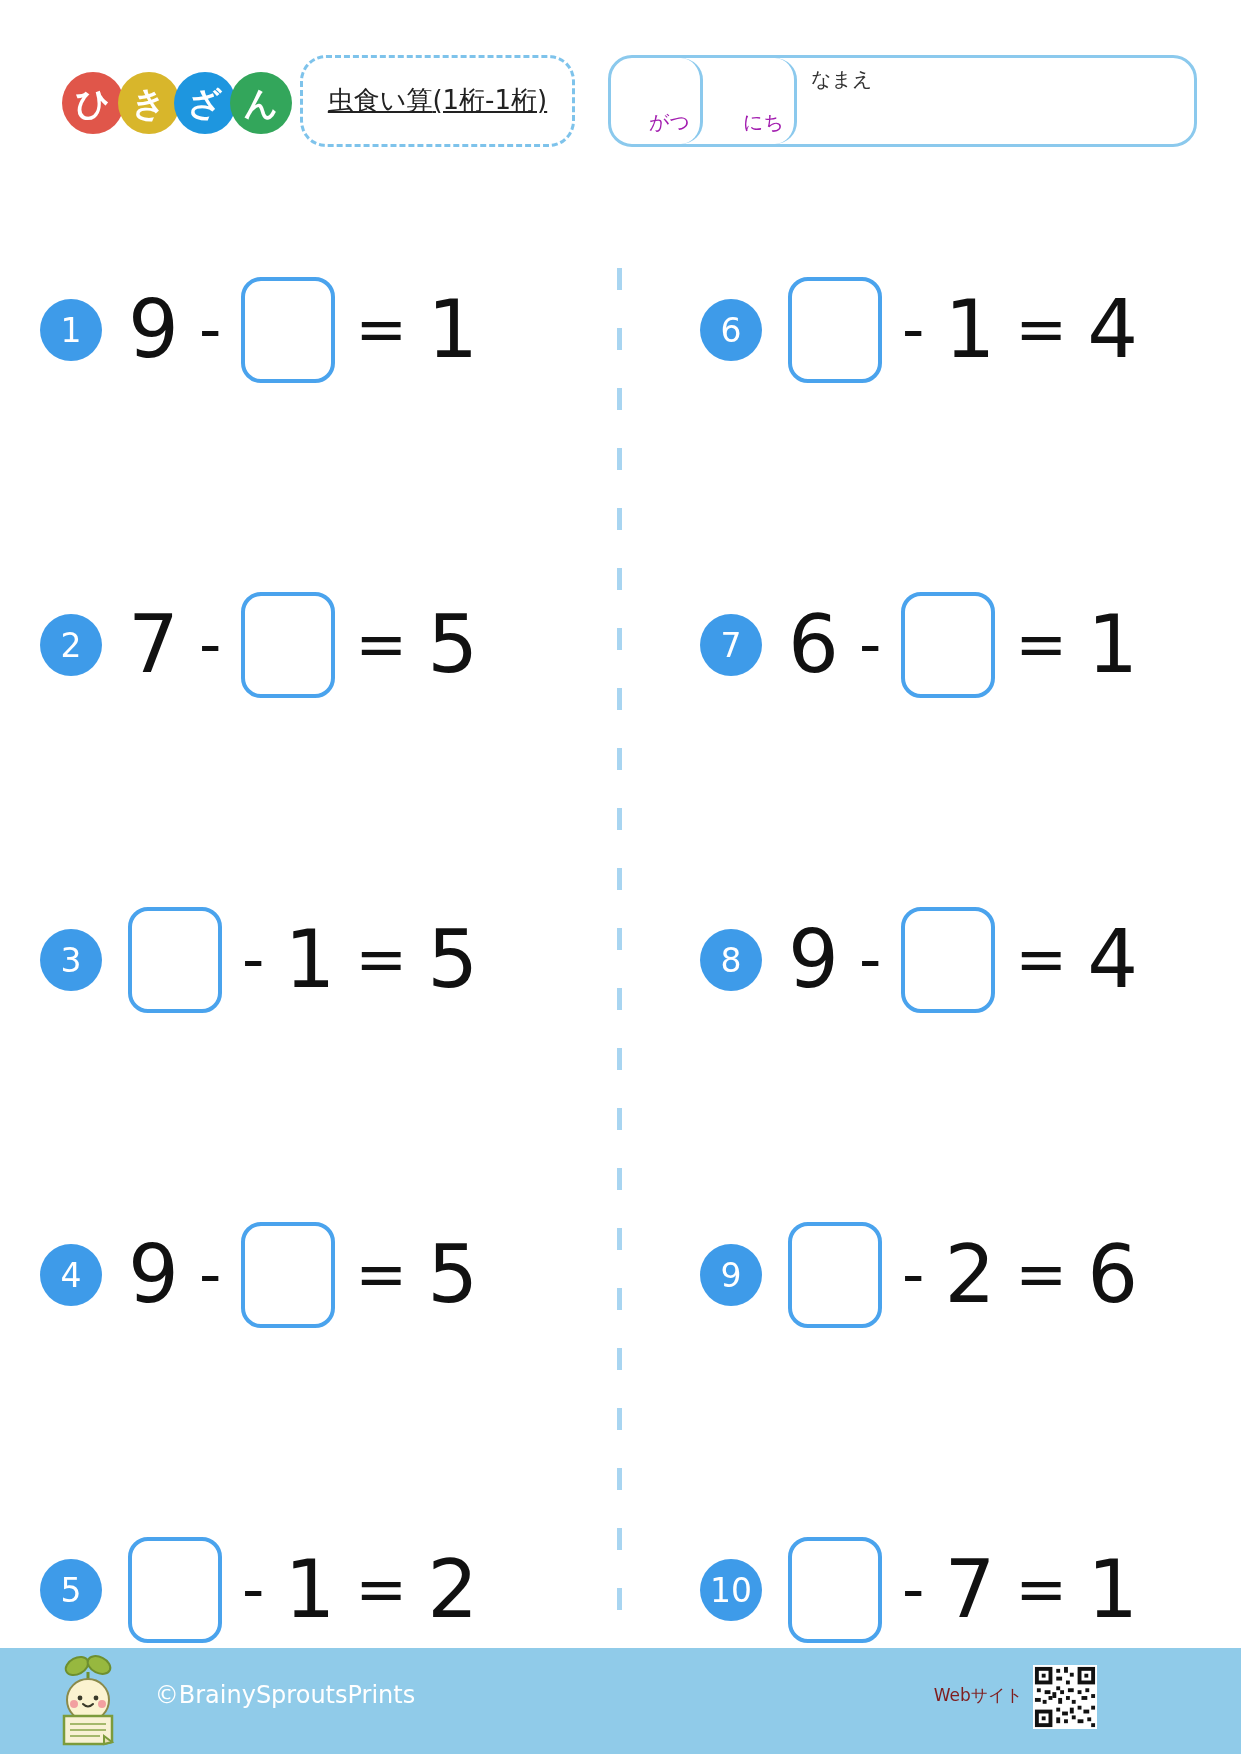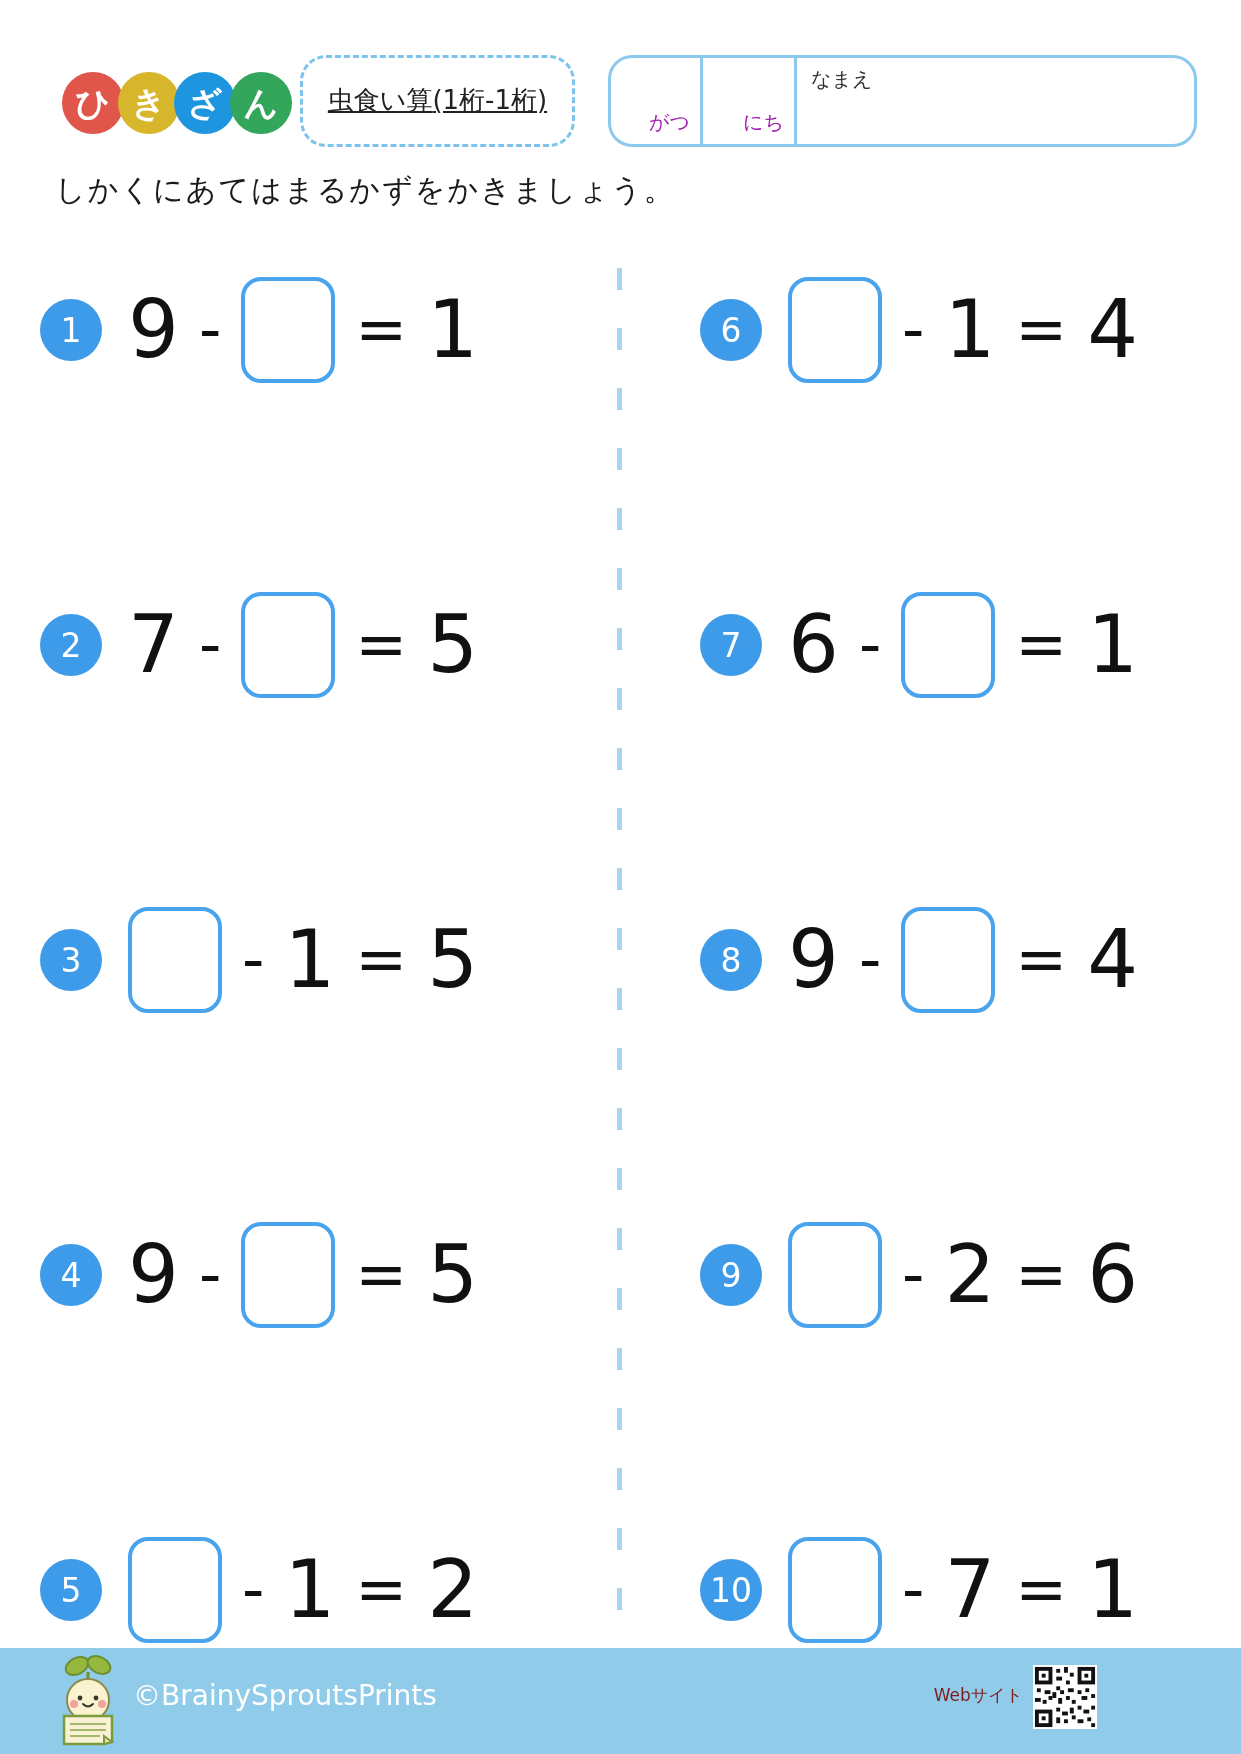--- a/index.html
+++ b/index.html
@@ -19,21 +19,21 @@
     position:absolute;left:300px;top:55px;width:275px;height:92px;
     border:3px dashed #7ec3eb;border-radius:26px;box-sizing:border-box;
     display:flex;flex-direction:row;align-items:center;justify-content:center;
     font-size:26px;line-height:1.35;color:#222;text-decoration:underline;
   }
   .date-name-box{
     position:absolute;left:608px;top:55px;width:589px;height:92px;
     border:3px solid #8bc9ed;border-radius:24px;box-sizing:border-box;
     display:flex;overflow:hidden;background:#fff;
   }
-  .dn-cell{box-sizing:border-box;position:relative;}
+  .dn-cell{box-sizing:border-box;position:relative;border-radius:22px;}
   .dn-cell.month{width:92px;border-right:3px solid #8bc9ed;}
   .dn-cell.day{width:94px;border-right:3px solid #8bc9ed;text-decoration:underline;}
   .dn-cell.name{flex:1;}
   .dn-label-br{
     position:absolute;right:10px;bottom:8px;font-size:20px;color:#a21caf;
   }
   .dn-label-tl{
     position:absolute;left:14px;top:8px;font-size:20px;color:#333;
   }
   
@@ -65,21 +65,21 @@
   .footer{
     position:absolute;left:0;top:1648px;width:1241px;height:106px;
     background:#90cbe9;
   }
   .mascot{position:absolute;left:60px;top:6px;}
   .footer-textblock{
     position:absolute;left:60px;top:0;width:450px;height:106px;
     display:flex;flex-direction:column;align-items:center;justify-content:center;
     color:#ffffff;
   }
-  .footer-copy{font-size:28px;margin-bottom:12px;}
+  .footer-copy{font-size:24px;margin-bottom:12px;}
   .footer-download{font-size:22px;}
   .website-label{
     position:absolute;left:903px;top:84px;width:120px;text-align:right;
     color:#7f1d1d;font-size:17px;top:36px;
   }
   .qr{position:absolute;left:1033px;top:17px;width:64px;height:64px;}
 </style>
 </head>
 <body>
 
@@ -102,21 +102,20 @@
       <span class="dn-label-br">がつ</span>
     </div>
     <div class="dn-cell day">
       <span class="dn-label-br">にち</span>
     </div>
     <div class="dn-cell name">
       <span class="dn-label-tl">なまえ</span>
     </div>
   </div>
 
-  <div class="instruction">しかくにあてはまるかずをかきましょう。</div>
 
   <div class="divider"></div>
 
   <div id="problems-layer">
       <div class="problem-row" style="top: 275px; left: 40px;">
         <div class="badge">1</div>
         <span class="numeral eq-term">9</span>
         <span class="op eq-term">-</span>
         <div class="answer-box eq-term"></div>
         <span class="op eq-term">=</span>

